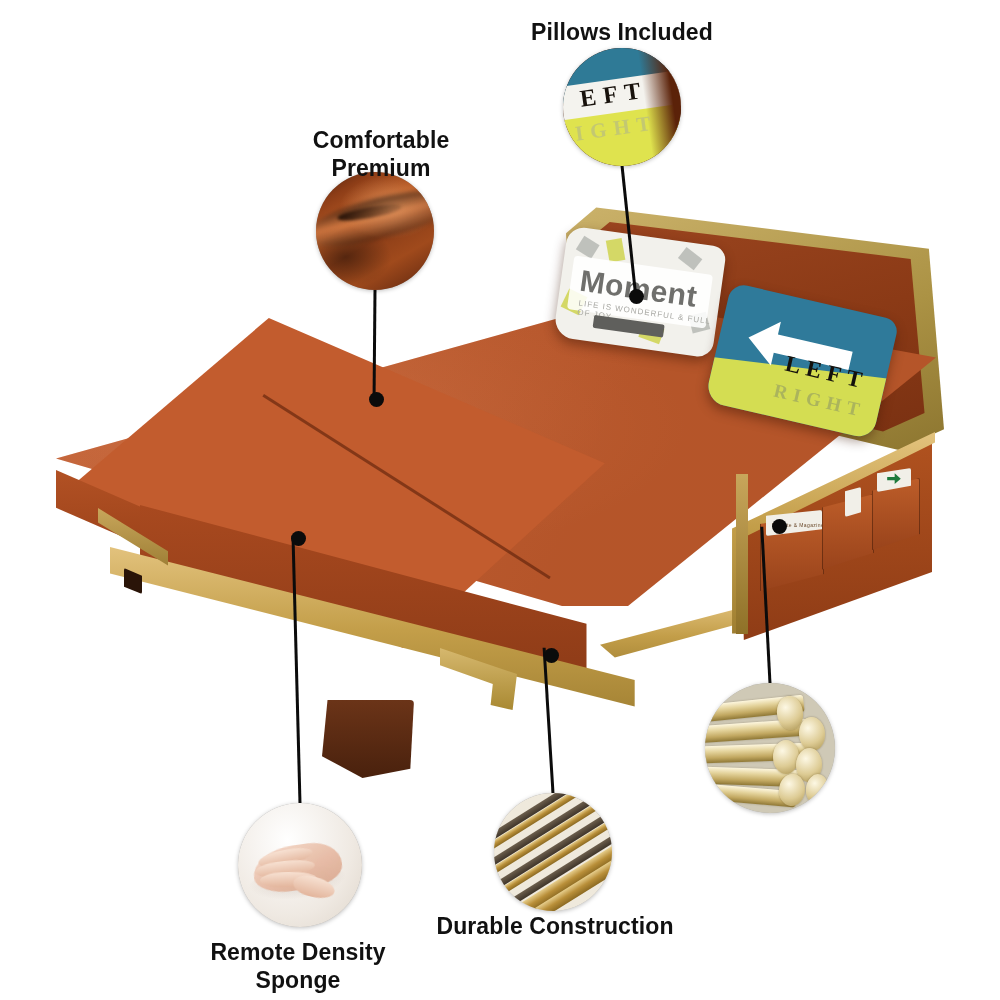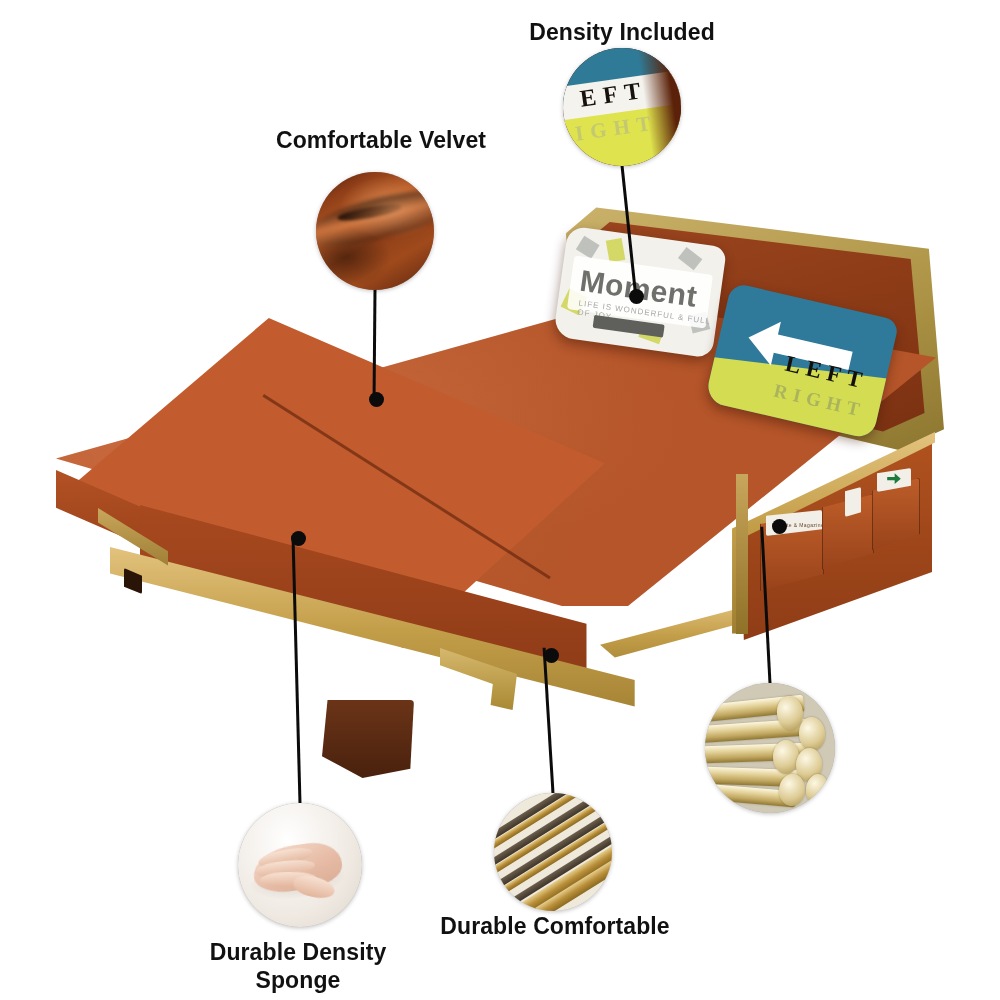--- a/index.html
+++ b/index.html
@@ -484,23 +484,23 @@
   <div class="bubble" style="left:238px; top:803px; width:124px; height:124px;">
     <div class="inner sponge-fill"></div>
     <div class="dent"></div>
     <div class="hand"></div>
     <div class="finger" style="left:16%; top:38%; width:44%; height:12%; transform:rotate(-12deg);"></div>
     <div class="finger" style="left:14%; top:47%; width:48%; height:12%; transform:rotate(-7deg);"></div>
     <div class="finger" style="left:18%; top:56%; width:46%; height:12%; transform:rotate(-2deg);"></div>
     <div class="finger" style="left:44%; top:60%; width:34%; height:16%; transform:rotate(14deg);"></div>
   </div>
 
-  <div class="callout-label" style="left:268px; top:126px; width:226px;">Comfortable Velvet</div>
-
-  <div class="callout-label" style="left:522px; top:18px; width:200px;">Density Included</div>
-
-
-  <div class="callout-label" style="left:425px; top:912px; width:260px;">Durable Comfortable</div>
-
-  <div class="callout-label" style="left:190px; top:938px; width:216px;">Durable Density
+  <div class="callout-label" style="left:268px; top:126px; width:226px;">Comfortable Premium</div>
+
+  <div class="callout-label" style="left:522px; top:18px; width:200px;">Pillows Included</div>
+
+
+  <div class="callout-label" style="left:425px; top:912px; width:260px;">Durable Construction</div>
+
+  <div class="callout-label" style="left:190px; top:938px; width:216px;">Remote Density
 Sponge</div>
 
 </div>
 
 </body></html>

